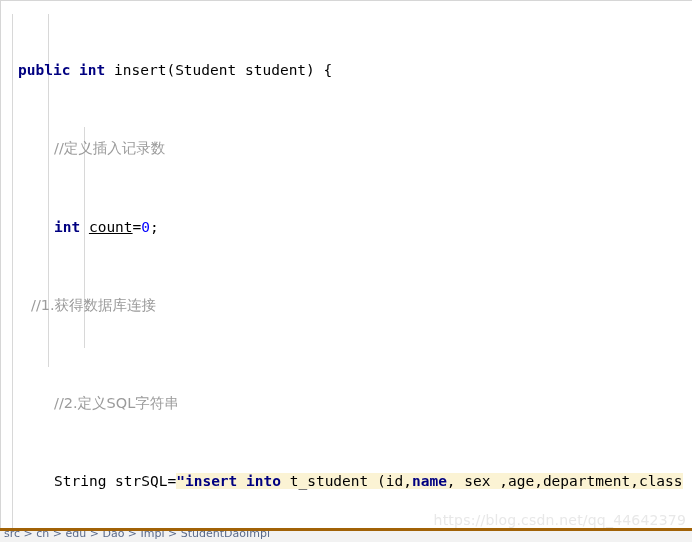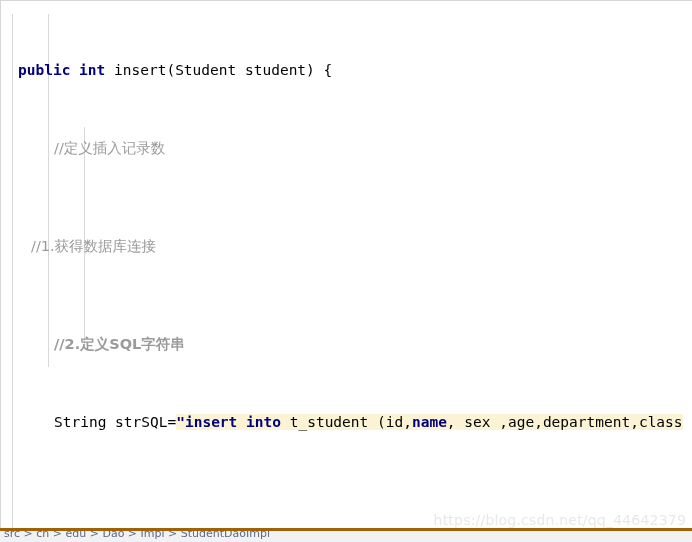--- a/index.html
+++ b/index.html
@@ -132,25 +132,26 @@
   <div class="indent-guide ig-2"></div>
   <div class="indent-guide ig-4"></div>
   <div class="indent-guide ig-3"></div>
 
   <div class="code">
 
     <div class="line" style="padding-left:18px;"><span class="kw">public int </span><span class="plain">insert(Student student) {</span></div>
 
     <div class="line" style="padding-left:54px;"><span class="cmt cjk">//定义插入记录数</span></div>
 
+    <div class="line" style="padding-left:54px;"><span class="kw">int </span><span class="field">count</span><span class="plain">=</span><span class="num">0</span><span class="plain">;</span></div>
 
     <div class="line" style="padding-left:31px;"><span class="cmt cjk">//1.获得数据库连接</span></div>
 
 
-    <div class="line" style="padding-left:54px;font-weight:bold;"><span class="cmt cjk">//2.定义SQL字符串</span></div>
+    <div class="line" style="padding-left:54px;"><span class="cmt cjk">//2.定义SQL字符串</span></div>
 
     <div class="line" style="padding-left:54px;"><span class="plain">String strSQL=</span><span class="sqlhl str-b">"</span><span class="sqlhl str-b">insert into </span><span class="sqlhl">t_student (id,</span><span class="sqlhl str-b">name</span><span class="sqlhl">, sex ,age,department,class</span></div>
 
     
 
     
 
     
 
     

